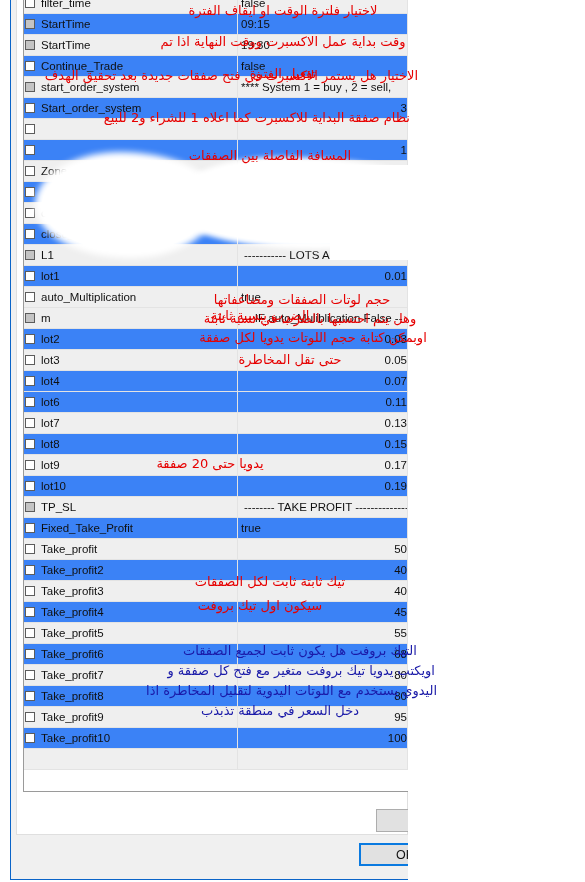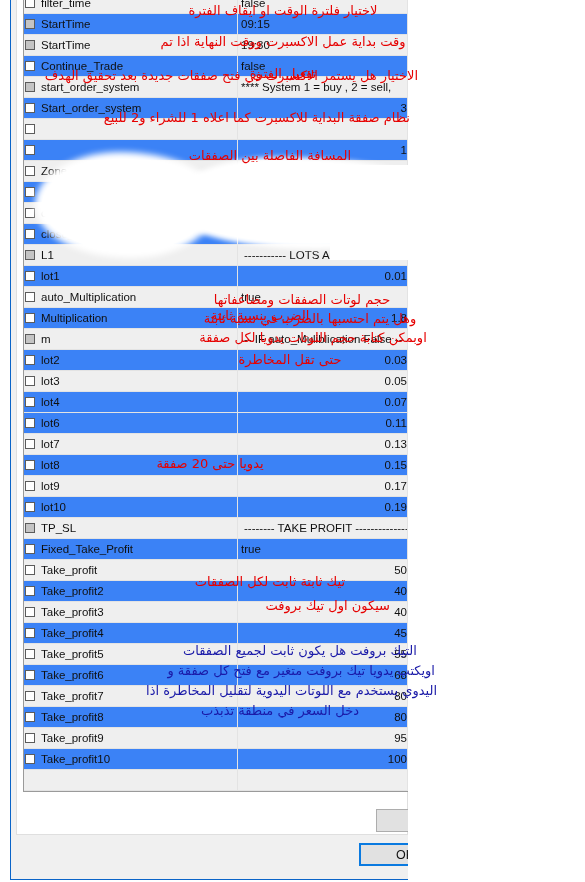--- a/index.html
+++ b/index.html
@@ -206,26 +206,20 @@
             <tr class="plain">
               <td class="c-name"><span class="cb"></span><span class="lbl">lot1</span></td>
               <td class="c-val">
                 <span class="v-num">0.01</span>
               </td>
             </tr>
             <tr class="alt">
               <td class="c-name"><span class="cb"></span><span class="lbl">auto_Multiplication</span></td>
               <td class="c-val">
                 <span class="v-txt">true</span>
-              </td>
-            </tr>
-            <tr class="plain">
-              <td class="c-name"><span class="cb"></span><span class="lbl">Multiplication</span></td>
-              <td class="c-val">
-                <span class="v-num">1.8</span>
               </td>
             </tr>
             <tr class="alt">
               <td class="c-name"><span class="cb grey"></span><span class="lbl">m</span></td>
               <td class="c-val">
                 <span class="v-sep">--  IF auto_Muliblication False   --</span>
               </td>
             </tr>
             <tr class="plain">
               <td class="c-name"><span class="cb"></span><span class="lbl">lot2</span></td>
@@ -373,18 +367,18 @@
     <div class="anno" style="left: 158px; top: 68px; width: 260px;">الاختيار هل يستمر الاكسبرت في فتح صفقات جديدة بعد تحقيق الهدف</div>
     <div class="anno" style="left: 150px; top: 110px; width: 260px;">نظام صفقة البداية للاكسبرت كما اعلاه 1 للشراء و2 للبيع</div>
     <div class="anno" style="left: 140px; top: 148px; width: 260px;">المسافة الفاصلة بين الصفقات</div>
     <div class="anno" style="left: 130px; top: 308px; width: 260px;">الضرب بنسبة ثابتة</div>
     <div class="anno" style="left: 172px; top: 292px; width: 260px;">حجم لوتات الصفقات  ومضاعفاتها</div>
     <div class="anno" style="left: 180px; top: 311px; width: 260px;">وهل يتم احتسبها بالضرب في نسبة ثابتة</div>
     <div class="anno" style="left: 183px; top: 330px; width: 260px; text-align: center;">اوبمكن كتابة حجم اللوتات يدويا لكل صفقة</div>
     <div class="anno" style="left: 160px; top: 352px; width: 260px;">حتى تقل المخاطرة</div>
     <div class="anno" style="left: 80px; top: 456px; width: 260px;">يدويا حتى 20 صفقة</div>
     <div class="anno" style="left: 140px; top: 574px; width: 260px;">تيك ثابتة ثابت لكل الصفقات</div>
-    <div class="anno" style="left: 130px; top: 598px; width: 260px; text-align: right;">سيكون اول تيك بروفت</div>
+    <div class="anno" style="left: 130px; top: 598px; width: 260px;">سيكون اول تيك بروفت</div>
     <div class="anno blue" style="left: 170px; top: 643px; width: 260px;">التيك بروفت هل يكون ثابت لجميع الصفقات</div>
     <div class="anno blue" style="left: 175px; top: 663px; width: 260px; text-align: center;">اويكتب يدويا تيك بروفت متغير مع فتح كل صفقة و</div>
     <div class="anno blue" style="left: 177px; top: 683px; width: 260px;">اليدوي يستخدم مع اللوتات اليدوية لتقليل المخاطرة اذا</div>
     <div class="anno blue" style="left: 150px; top: 703px; width: 260px;">دخل السعر في منطقة تذبذب</div>
   </div>
 
 </body></html>

